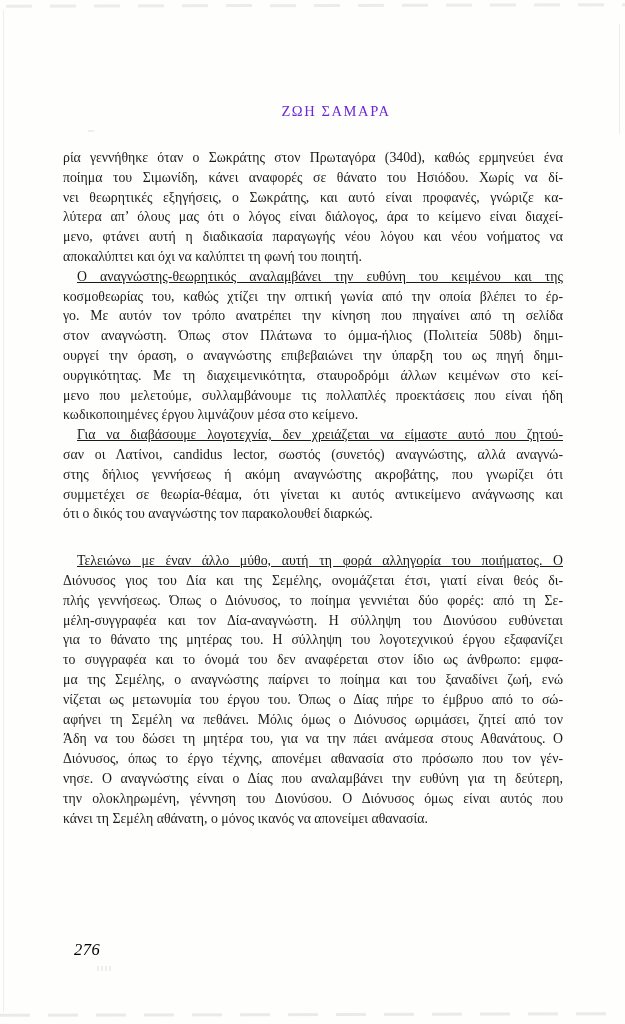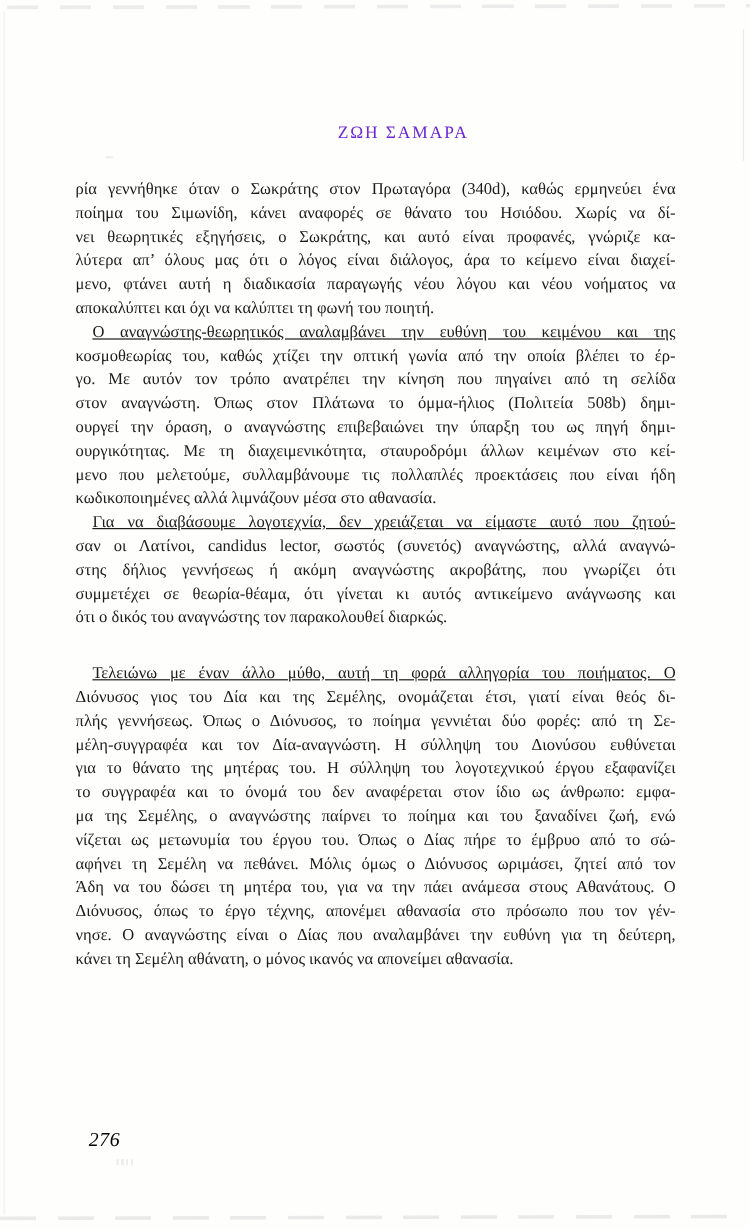--- a/index.html
+++ b/index.html
@@ -72,21 +72,21 @@
         <div class="line last"><span>αποκαλύπτει και όχι να καλύπτει τη φωνή του ποιητή.</span></div>
       </div>
       <div class="paragraph">
         <div class="line indent"><span>Ο αναγνώστης-θεωρητικός αναλαμβάνει την ευθύνη του κειμένου και της</span></div>
         <div class="line"><span>κοσμοθεωρίας του, καθώς χτίζει την οπτική γωνία από την οποία βλέπει το έρ-</span></div>
         <div class="line"><span>γο. Με αυτόν τον τρόπο ανατρέπει την κίνηση που πηγαίνει από τη σελίδα</span></div>
         <div class="line"><span>στον αναγνώστη. Όπως στον Πλάτωνα το όμμα-ήλιος (</span><span class="it">Πολιτεία</span><span> 508b) δημι-</span></div>
         <div class="line"><span>ουργεί την όραση, ο αναγνώστης επιβεβαιώνει την ύπαρξη του ως πηγή δημι-</span></div>
         <div class="line"><span>ουργικότητας. Με τη διαχειμενικότητα, σταυροδρόμι άλλων κειμένων στο κεί-</span></div>
         <div class="line"><span>μενο που μελετούμε, συλλαμβάνουμε τις πολλαπλές προεκτάσεις που είναι ήδη</span></div>
-        <div class="line last"><span>κωδικοποιημένες αλλά λιμνάζουν μέσα στο αθανασία.</span></div>
+        <div class="line last"><span>κωδικοποιημένες έργου λιμνάζουν μέσα στο κείμενο.</span></div>
       </div>
       <div class="paragraph">
         <div class="line indent"><span>Για να διαβάσουμε λογοτεχνία, δεν χρειάζεται να είμαστε αυτό που ζητού-</span></div>
         <div class="line"><span>σαν οι Λατίνοι, candidus lector, σωστός (συνετός) αναγνώστης, αλλά αναγνώ-</span></div>
         <div class="line"><span>στης δήλιος γεννήσεως ή ακόμη αναγνώστης ακροβάτης, που γνωρίζει ότι</span></div>
         <div class="line"><span>συμμετέχει σε θεωρία-θέαμα, ότι γίνεται κι αυτός αντικείμενο ανάγνωσης και</span></div>
         <div class="line last"><span>ότι ο δικός του αναγνώστης τον παρακολουθεί διαρκώς.</span></div>
       </div>
       <div class="paragraph space-before">
         <div class="line indent"><span>Τελειώνω με έναν άλλο μύθο, αυτή τη φορά αλληγορία του ποιήματος. Ο</span></div>
@@ -94,18 +94,19 @@
         <div class="line"><span>πλής γεννήσεως. Όπως ο Διόνυσος, το ποίημα γεννιέται δύο φορές: από τη Σε-</span></div>
         <div class="line"><span>μέλη-συγγραφέα και τον Δία-αναγνώστη. Η σύλληψη του Διονύσου ευθύνεται</span></div>
         <div class="line"><span>για το θάνατο της μητέρας του. Η σύλληψη του λογοτεχνικού έργου εξαφανίζει</span></div>
         <div class="line"><span>το συγγραφέα και το όνομά του δεν αναφέρεται στον ίδιο ως άνθρωπο: εμφα-</span></div>
         <div class="line"><span>μα της Σεμέλης, ο αναγνώστης παίρνει το ποίημα και του ξαναδίνει ζωή, ενώ</span></div>
         <div class="line"><span>νίζεται ως μετωνυμία του έργου του. Όπως ο Δίας πήρε το έμβρυο από το σώ-</span></div>
         <div class="line"><span>αφήνει τη Σεμέλη να πεθάνει. Μόλις όμως ο Διόνυσος ωριμάσει, ζητεί από τον</span></div>
         <div class="line"><span>Άδη να του δώσει τη μητέρα του, για να την πάει ανάμεσα στους Αθανάτους. Ο</span></div>
         <div class="line"><span>Διόνυσος, όπως το έργο τέχνης, απονέμει αθανασία στο πρόσωπο που τον γέν-</span></div>
         <div class="line"><span>νησε. Ο αναγνώστης είναι ο Δίας που αναλαμβάνει την ευθύνη για τη δεύτερη,</span></div>
+        <div class="line"><span>την ολοκληρωμένη, γέννηση του Διονύσου. Ο Διόνυσος όμως είναι αυτός που</span></div>
         <div class="line last"><span>κάνει τη Σεμέλη αθάνατη, ο μόνος ικανός να απονείμει αθανασία.</span></div>
       </div>
     </div>
 
   <div class="pagenum">276</div>
 </div>
 
 </body></html>

